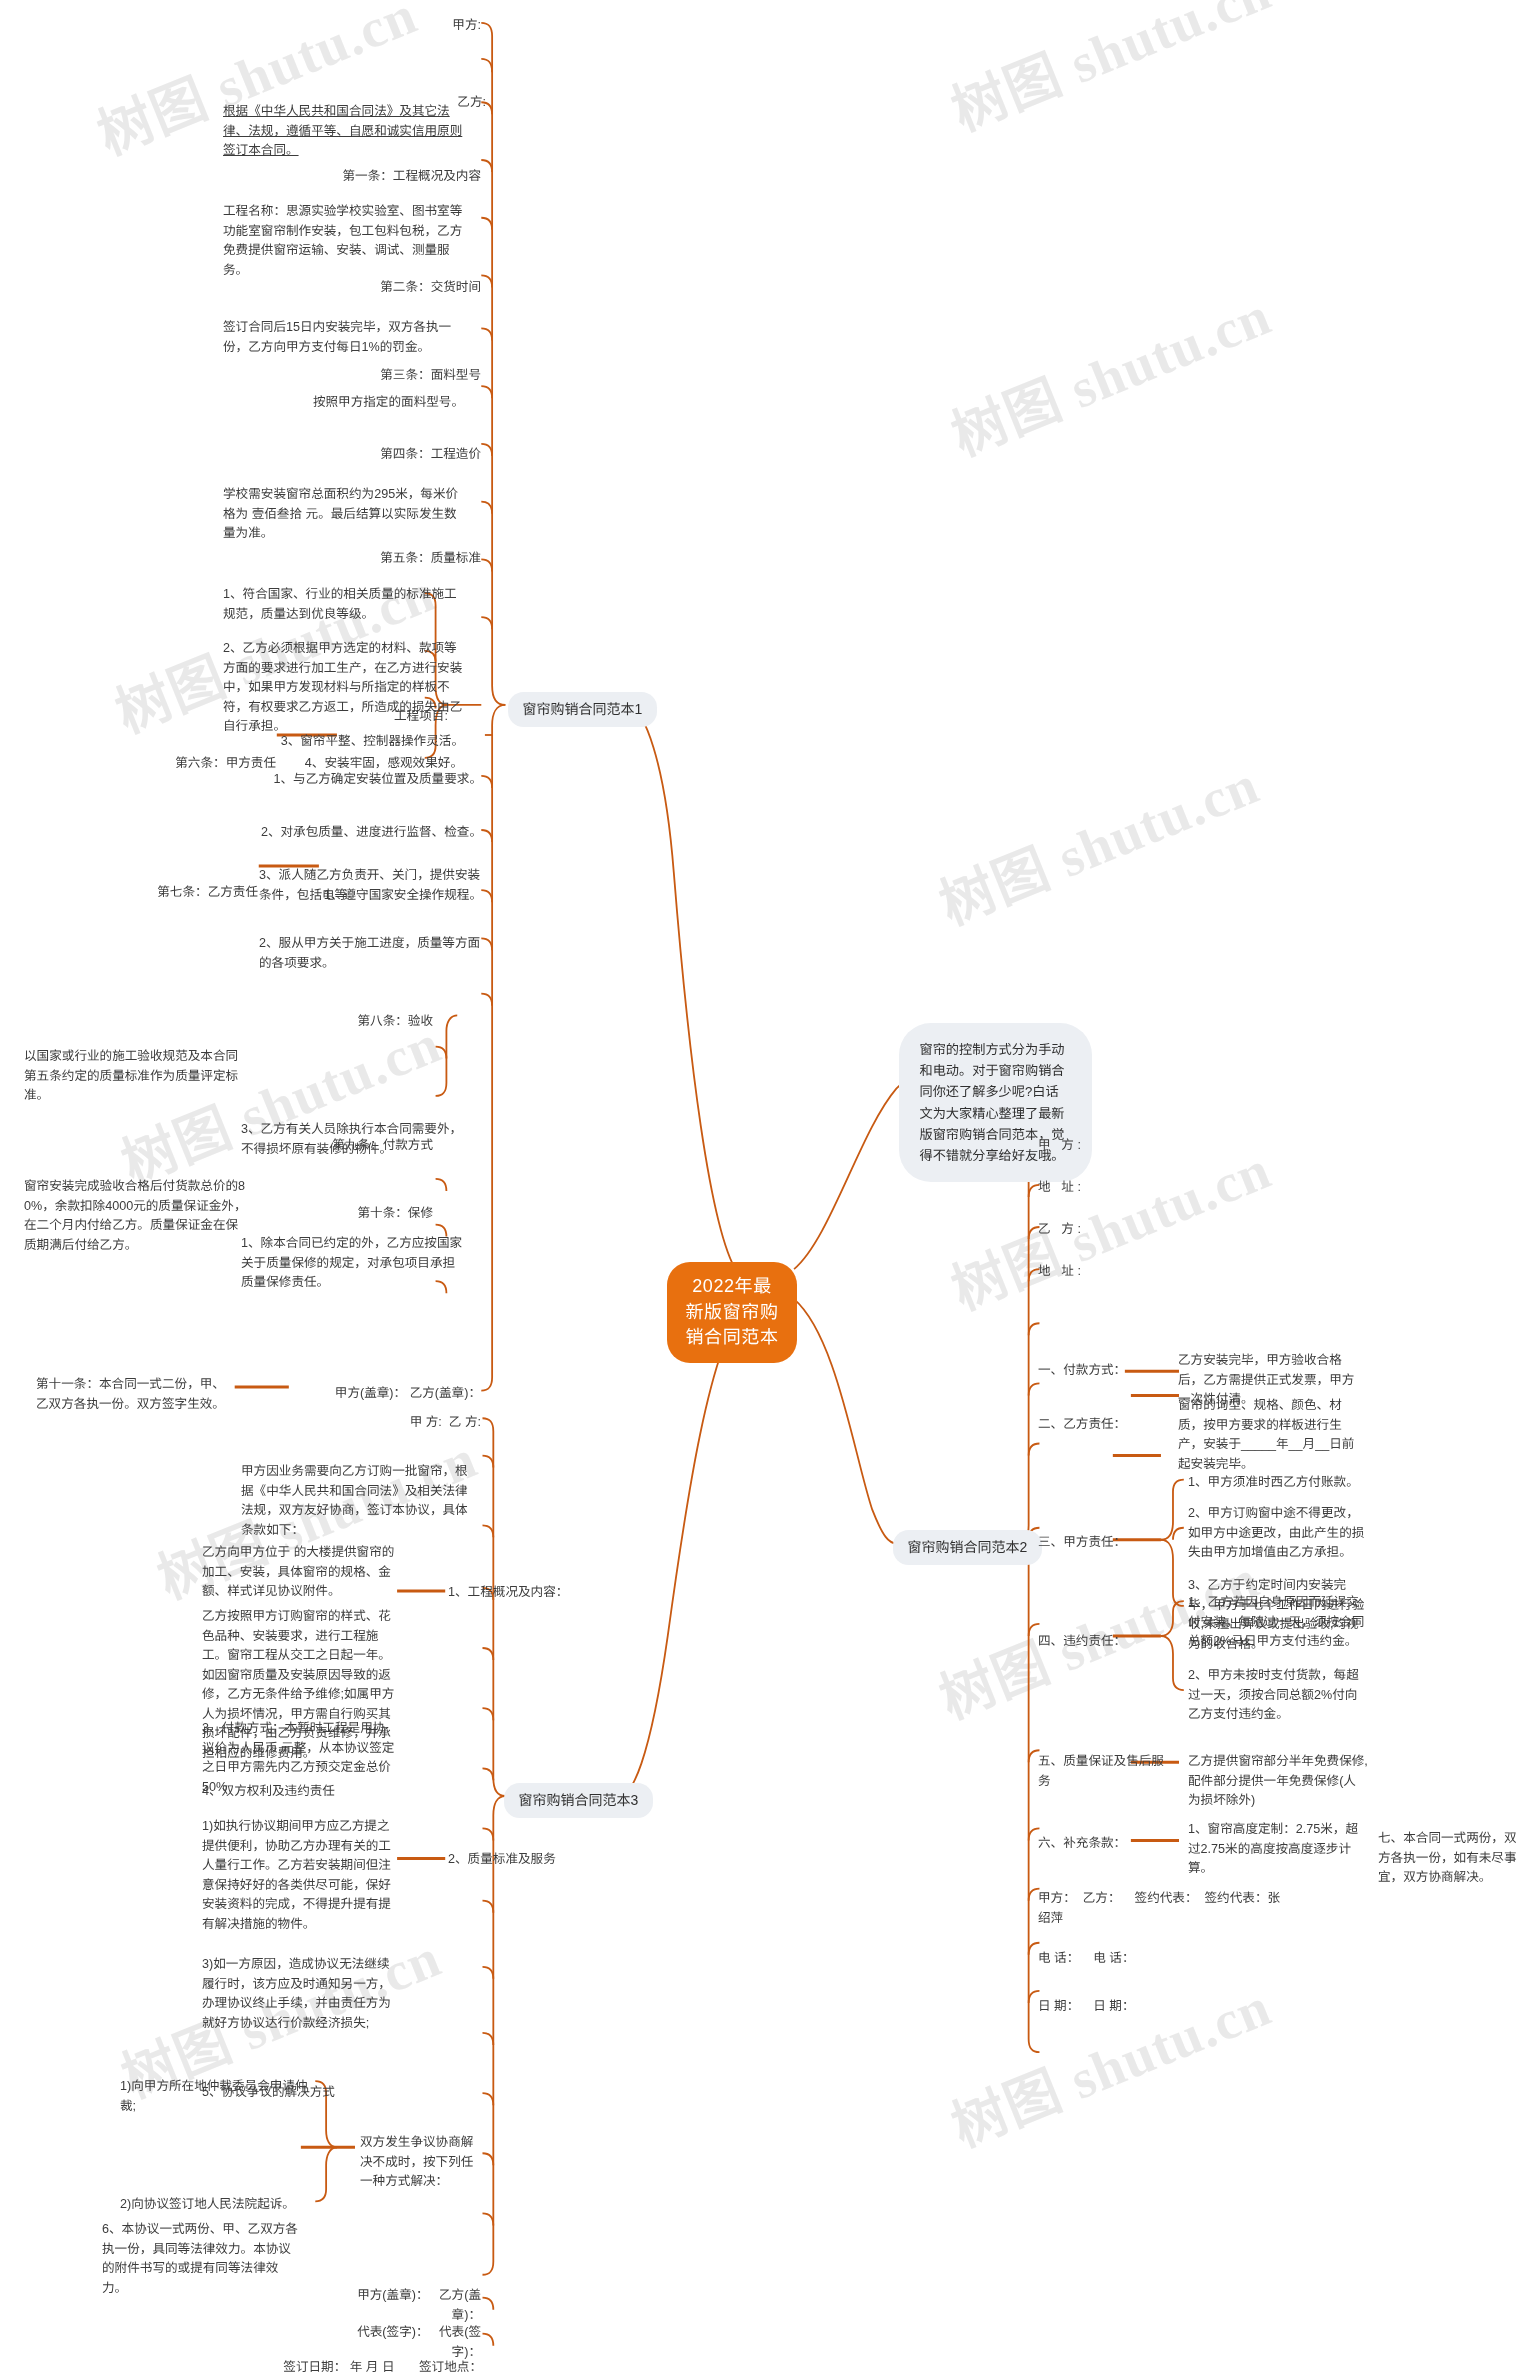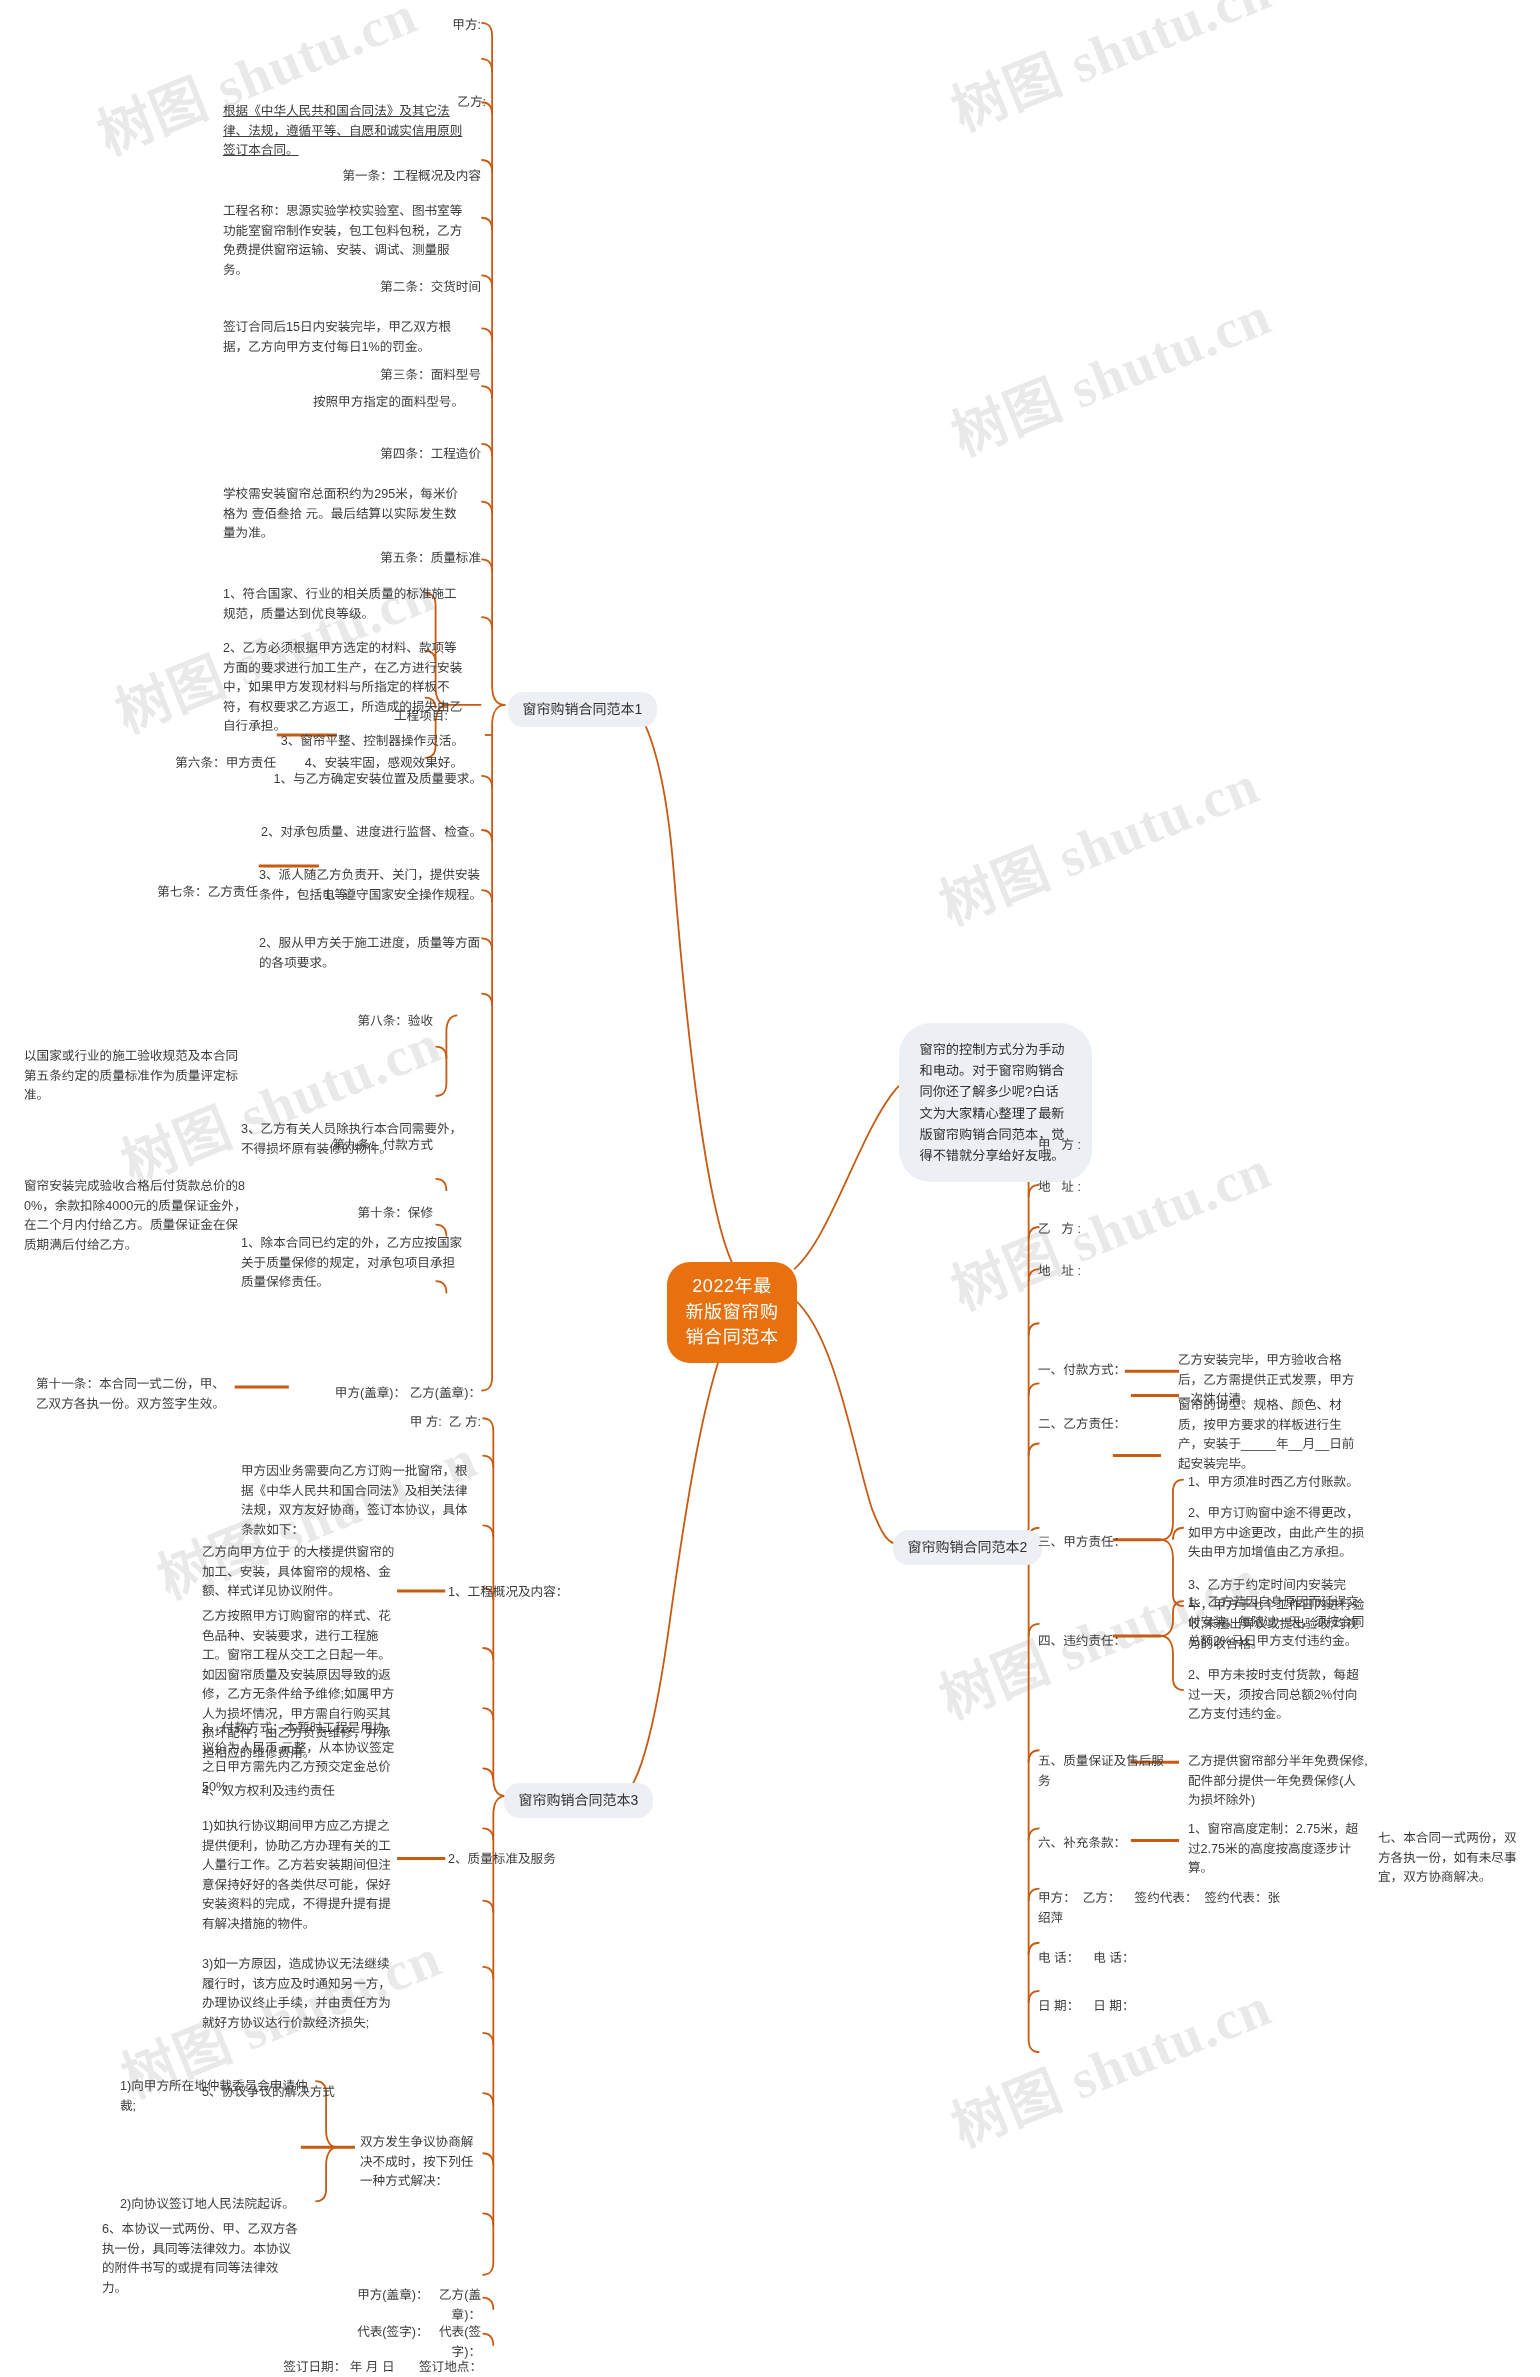--- a/index.html
+++ b/index.html
@@ -212,21 +212,21 @@
 
   <div class="node txt r" style="left:337px;top:15.6px;width:144px;">甲方:</div>
   <div class="node txt r" style="left:342px;top:52px;width:144px;margin-top:41px;">乙方:</div>
 
   <div class="node txt l" style="left:223px;top:102px;width:241px;text-decoration:underline;">根据《中华人民共和国合同法》及其它法律、法规，遵循平等、自愿和诚实信用原则签订本合同。</div>
 
   <div class="node txt r" style="left:301px;top:167px;width:180px;">第一条：工程概况及内容</div>
   <div class="node txt l" style="left:223px;top:202px;width:241px;">工程名称：思源实验学校实验室、图书室等功能室窗帘制作安装，包工包料包税，乙方免费提供窗帘运输、安装、调试、测量服务。</div>
 
   <div class="node txt r" style="left:301px;top:278px;width:180px;">第二条：交货时间</div>
-  <div class="node txt l" style="left:223px;top:318px;width:241px;">签订合同后15日内安装完毕，甲乙双方根据，乙方向甲方支付每日1%的罚金。</div>
+  <div class="node txt l" style="left:223px;top:318px;width:241px;">签订合同后15日内安装完毕，双方各执一份，乙方向甲方支付每日1%的罚金。</div>
 
   <div class="node txt r" style="left:301px;top:366px;width:180px;">第三条：面料型号</div>
   <div class="node txt r" style="left:241px;top:393px;width:223px;">按照甲方指定的面料型号。</div>
 
   <div class="node txt r" style="left:301px;top:445px;width:180px;">第四条：工程造价</div>
   <div class="node txt l" style="left:223px;top:485px;width:241px;">学校需安装窗帘总面积约为295米，每米价格为 壹佰叁拾 元。最后结算以实际发生数量为准。</div>
 
   <div class="node txt r" style="left:301px;top:549px;width:180px;">第五条：质量标准</div>
 
   <div class="node txt l" style="left:223px;top:585px;width:241px;">1、符合国家、行业的相关质量的标准施工规范，质量达到优良等级。</div>

